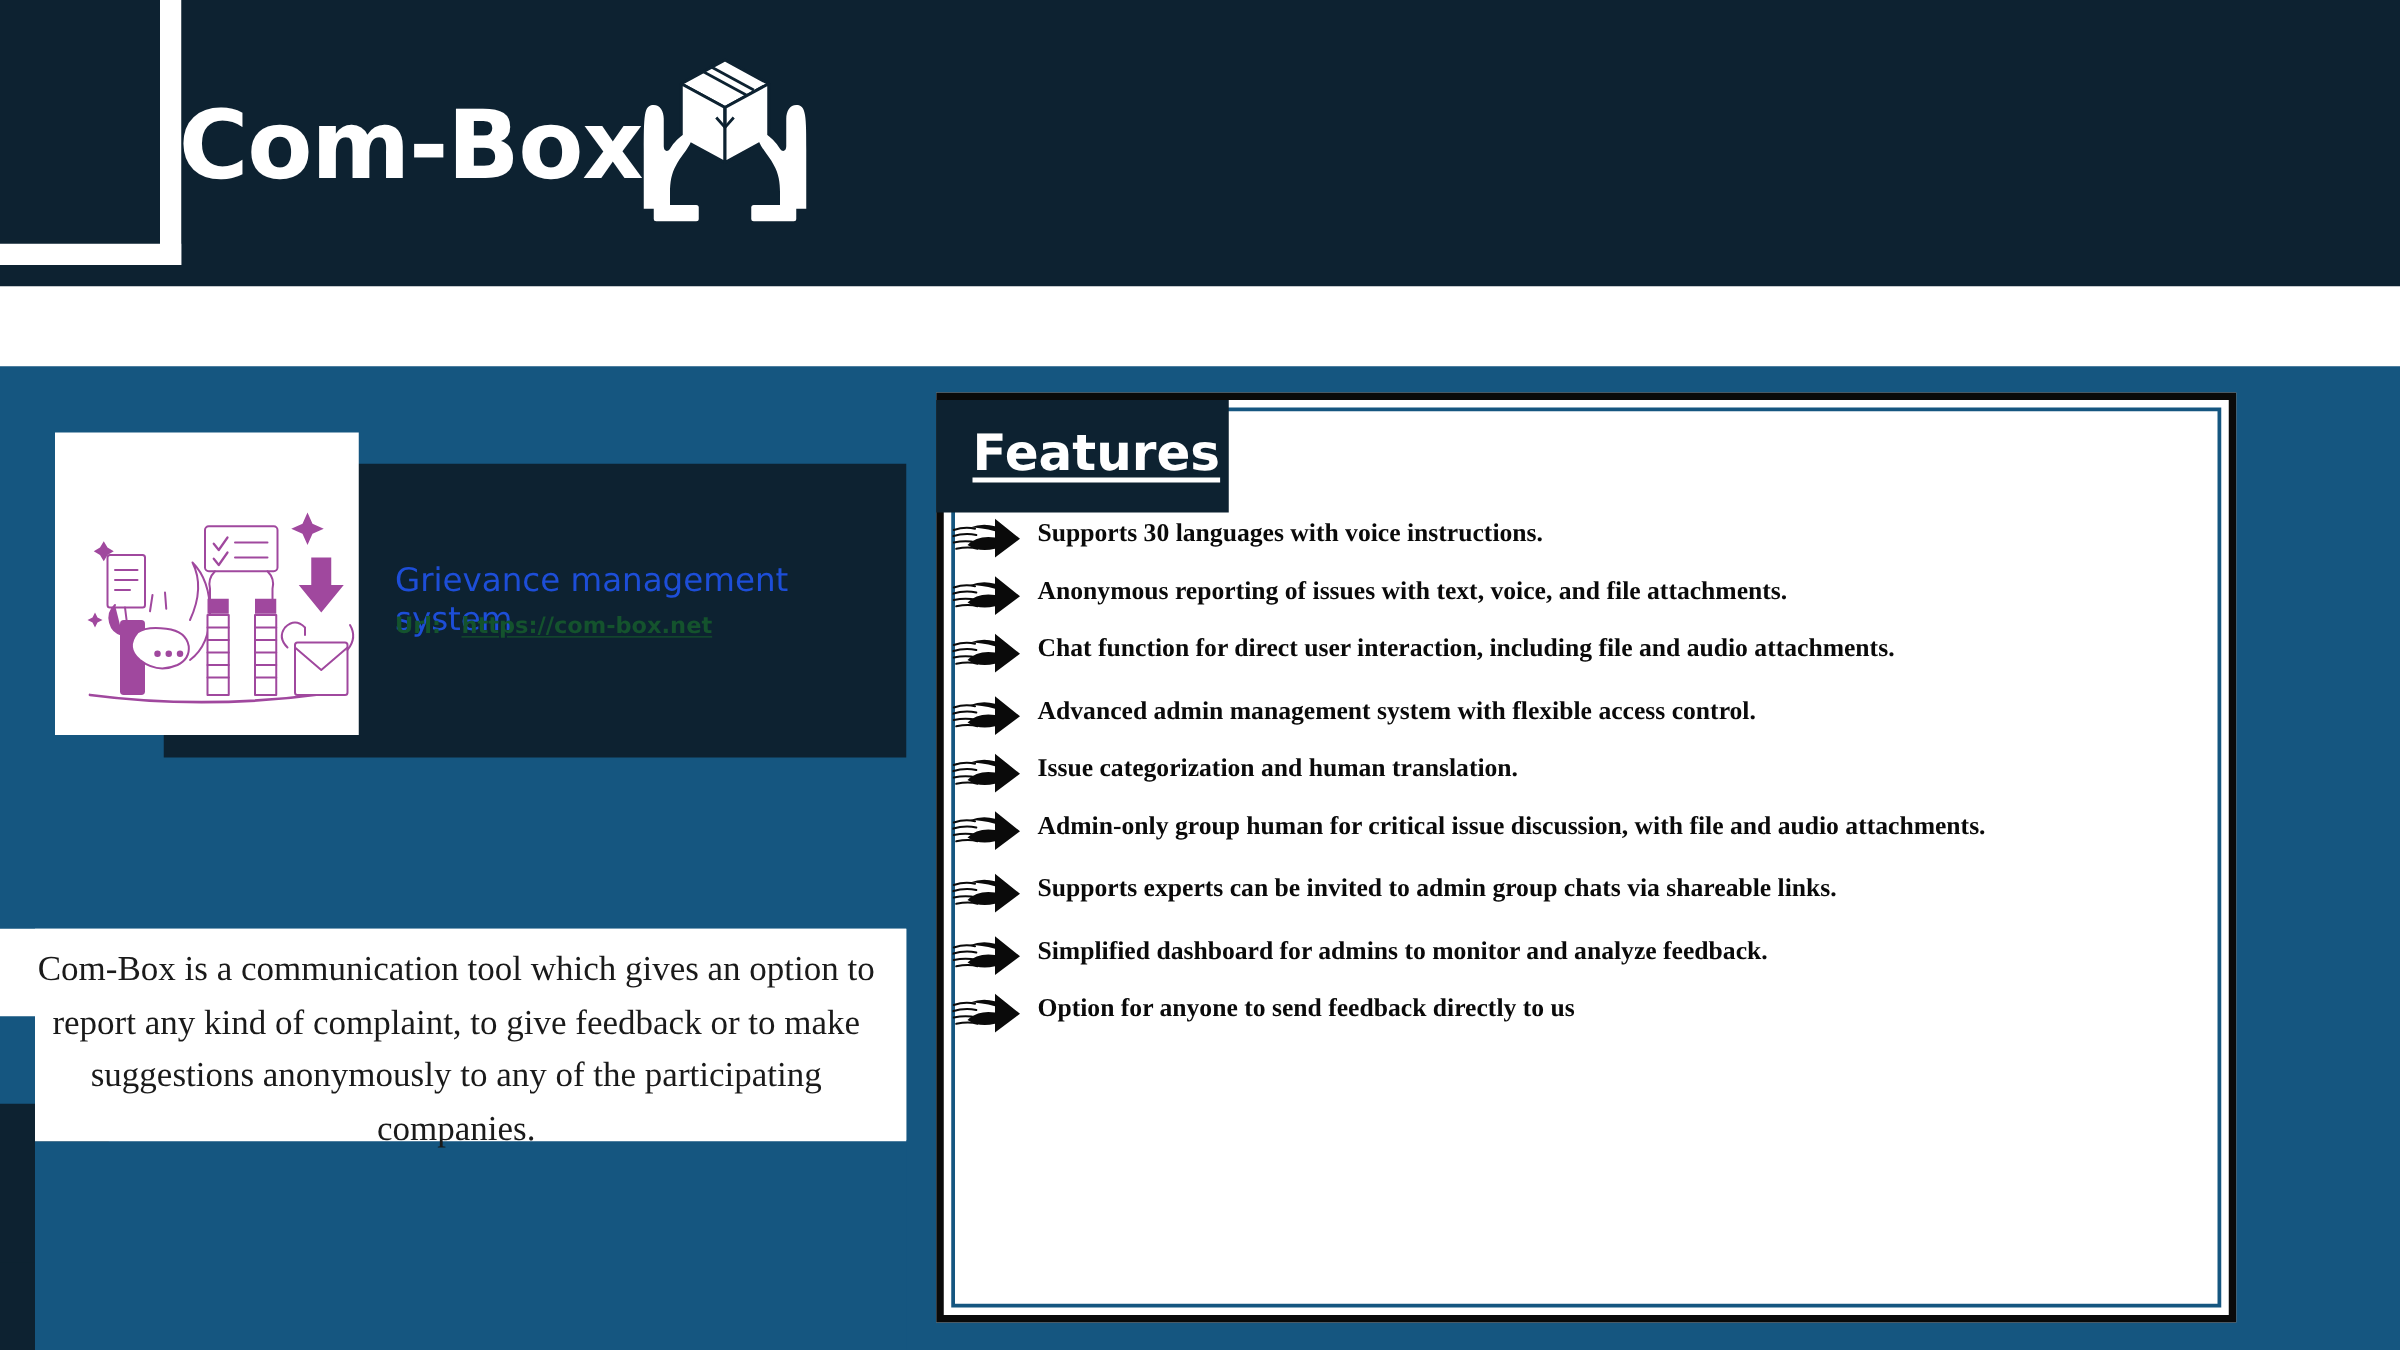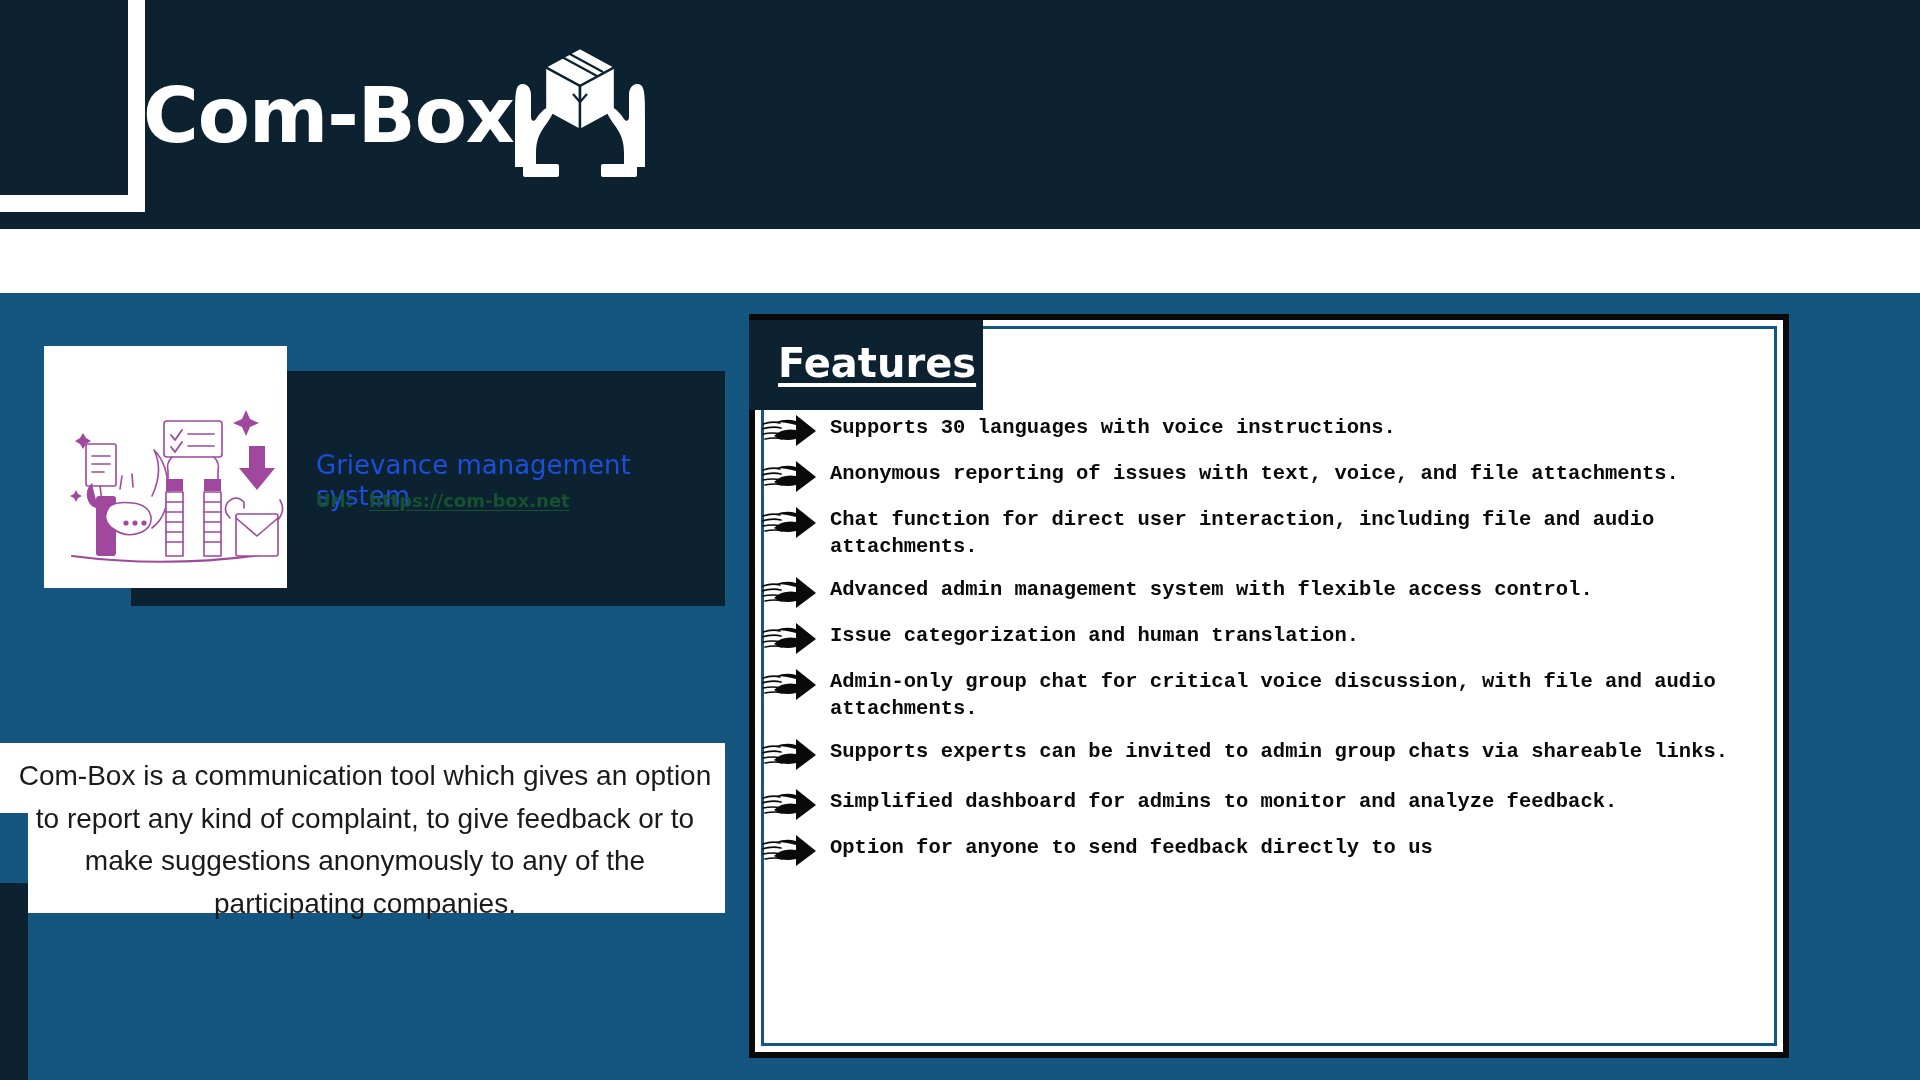--- a/index.html
+++ b/index.html
@@ -35,21 +35,21 @@
   .urlrow{ position:absolute; left:316px; top:490px; color:#14532d;
            font-size:18px; font-weight:700; font-family:"DejaVu Sans", sans-serif; }
   .urlrow .lbl{ margin-right:10px; }
   .urlrow .lnk{ text-decoration:underline; text-underline-offset:3px; }
   .desc-white{ position:absolute; left:0px; top:743px; width:725px; height:70px; background:#ffffff; }
   .desc-white-b{ position:absolute; left:120px; top:813px; width:605px; height:99px; background:#ffffff; }
   .desc-white-c{ position:absolute; left:28px; top:743px; width:697px; height:170px; background:#ffffff; }
 
   .desc-text{ position:absolute; left:10px; top:755px; width:710px;
               text-align:center; color:#1a1a1a; font-size:28px; line-height:1.52;
-              font-family:Liberation Sans, sans-serif; z-index:6; }
+              font-family:Liberation Serif, serif; z-index:6; }
 
   
   .step1{ position:absolute; left:0px; top:883px; width:87px; height:197px; background:#0D2231; }
   .step2{ position:absolute; left:0px; top:952px; width:146px; height:128px; background:#0D2231; }
   .step3{ position:absolute; left:0px; top:1010px; width:246px; height:70px; background:#0D2231; }
   .bluestep{ position:absolute; left:28px; top:913px; width:697px; height:167px; background:#155680; }
 
   
   .feat-outer{ position:absolute; left:749px; top:314px; width:1040px; height:744px;
                background:#ffffff; border:6px solid #0a0a0a; }
@@ -58,21 +58,21 @@
   .feat-tab{ position:absolute; left:749px; top:320px; width:234px; height:90px; background:#0D2231; z-index:4; }
   .feat-tab-title{ position:absolute; left:778px; top:340px; color:#ffffff;
                    font-size:40px; font-weight:700; font-family:"DejaVu Sans", sans-serif;
                    text-decoration:underline; text-underline-offset:6px; text-decoration-thickness:4px;
                    z-index:5; }
 
   .feat-list{ position:absolute; left:762px; top:412px; width:1018px; z-index:5; }
   .feat-item{ display:flex; align-items:flex-start; margin-bottom:14px; }
   .feat-item .arrow{ flex:0 0 auto; width:62px; height:34px; margin-right:6px; margin-top:2px; }
   .feat-item .ftxt{ font-size:20.5px; font-weight:700; color:#0a0a0a; line-height:1.32;
-                    font-family:Liberation Mono, monospace; padding-top:2px; max-width:935px; }
+                    font-family:Liberation Serif, serif; padding-top:2px; max-width:935px; }
   .feat-item.tight{ margin-bottom:10px; }
 </style>
 </head>
 <body>
 
 <div id="stage">
 
   <div class="header">
     <div class="bracket-v"></div>
     <div class="bracket-h"></div>
@@ -269,21 +269,21 @@
       <svg viewBox="0 0 62 34" xmlns="http://www.w3.org/2000/svg">
         <g stroke="#0a0a0a" stroke-width="1.7" fill="none" stroke-linecap="round">
           <path d="M1 10 q9 -3 17 -1"></path>
           <path d="M0 15 q10 -3 19 -1"></path>
           <path d="M1 20 q10 -2 18 0"></path>
           <path d="M3 25 q10 -2 17 0"></path>
         </g>
         <path d="M14 8 q10 -4 20 -1 l0 -6 l20 16 l-20 15 l0 -7 q-13 3 -22 -3 q8 -8 22 -6 l0 -5 q-11 -3 -20 -3 z" fill="#0a0a0a"></path>
       </svg>
     </span>
-    <span class="ftxt">Admin-only group chat for critical voice discussion, with file and audio attachments.</span>
+    <span class="ftxt">Admin-only group human for critical issue discussion, with file and audio attachments.</span>
   </div>
 
   <div class="feat-item">
     <span class="arrow">
       <svg viewBox="0 0 62 34" xmlns="http://www.w3.org/2000/svg">
         <g stroke="#0a0a0a" stroke-width="1.7" fill="none" stroke-linecap="round">
           <path d="M1 10 q9 -3 17 -1"></path>
           <path d="M0 15 q10 -3 19 -1"></path>
           <path d="M1 20 q10 -2 18 0"></path>
           <path d="M3 25 q10 -2 17 0"></path>

